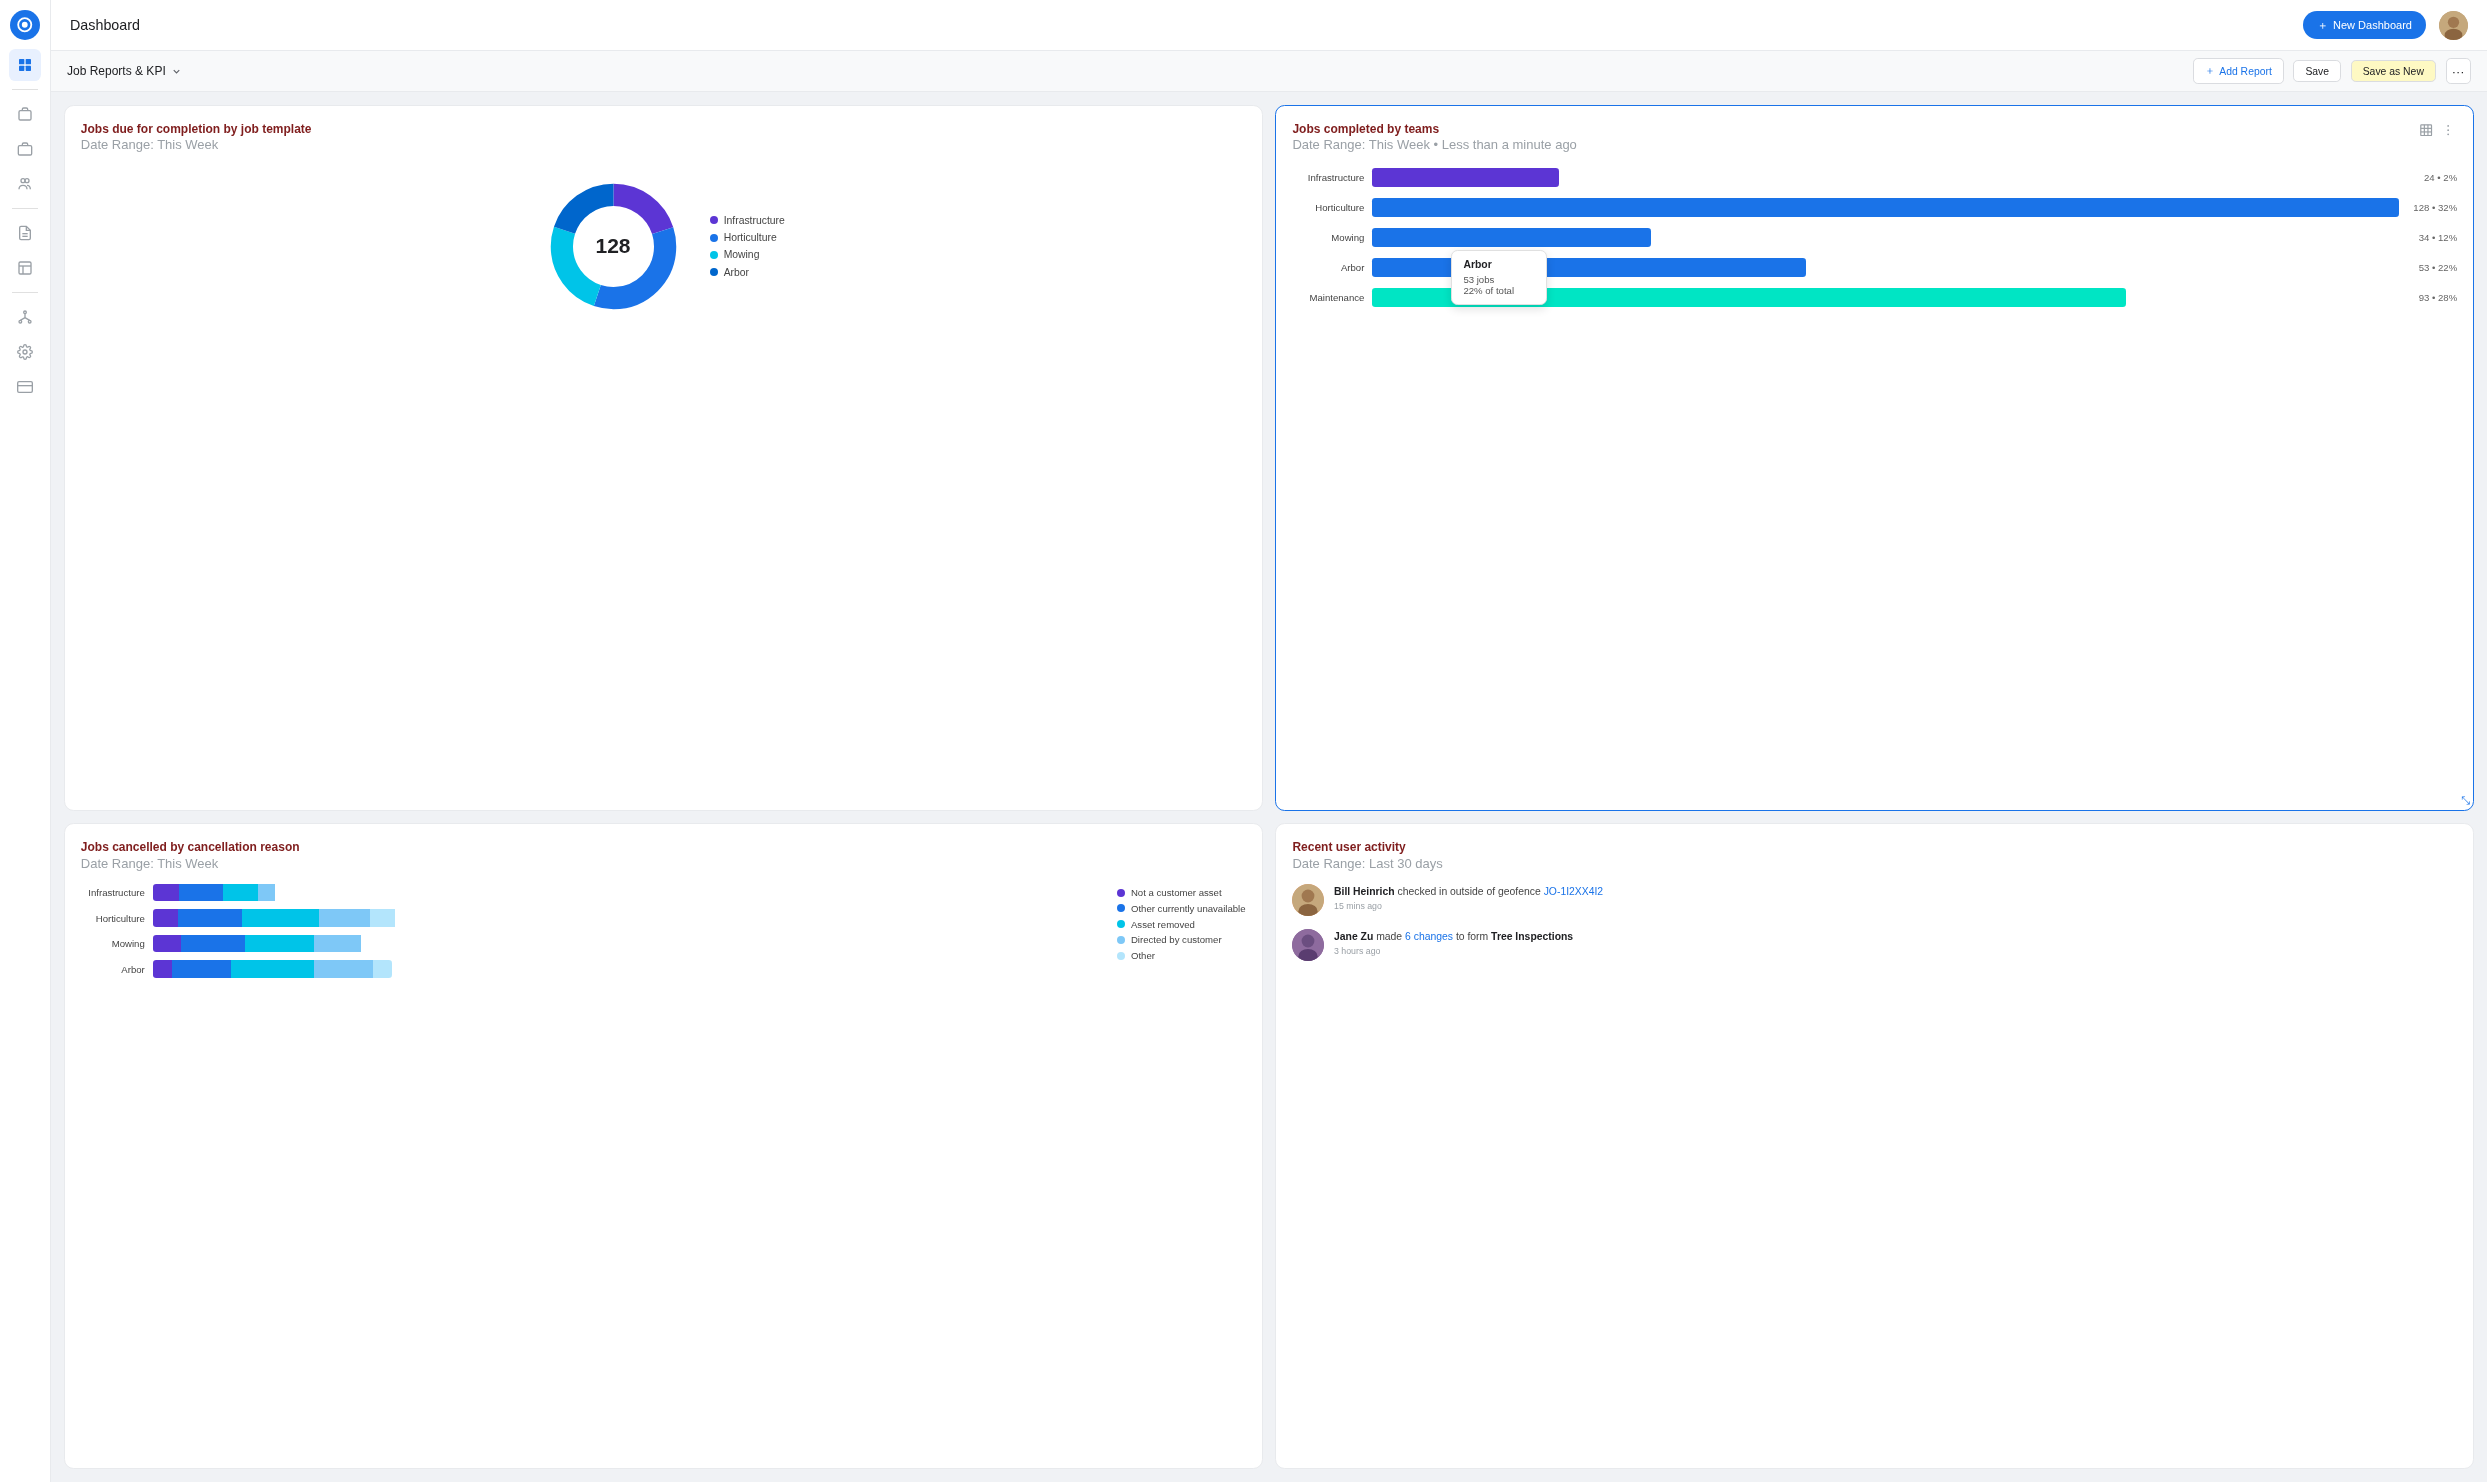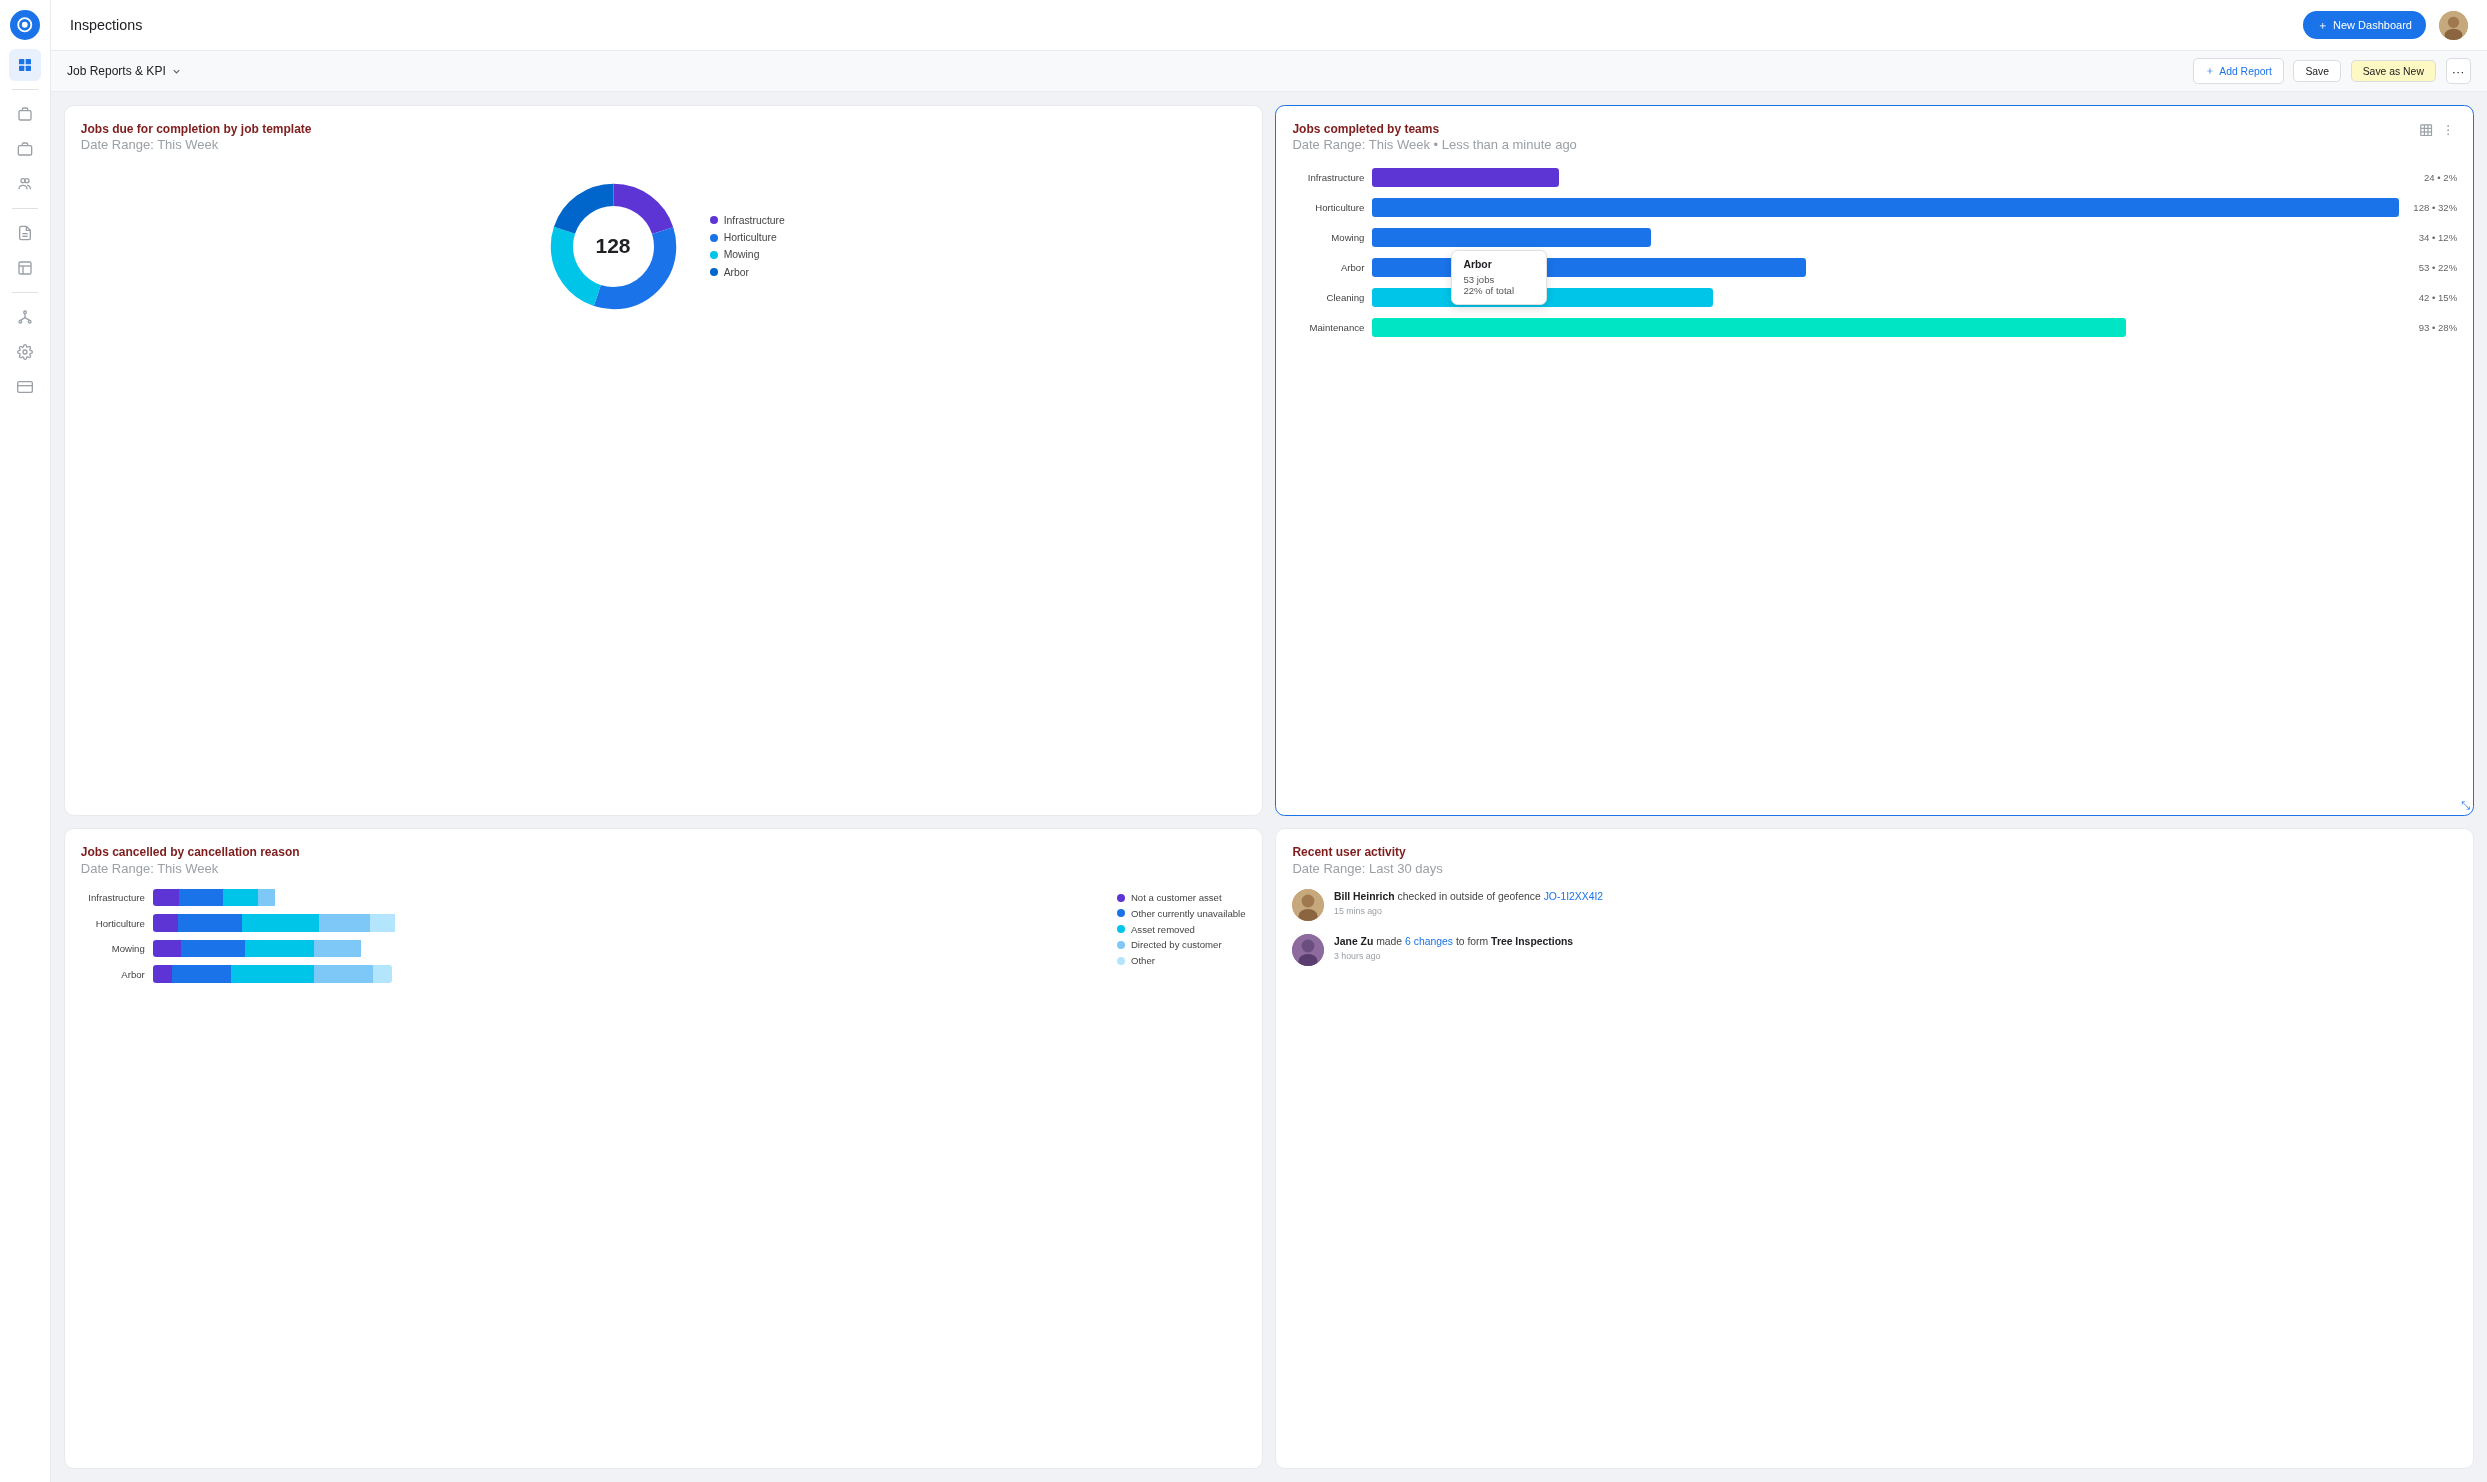--- a/index.html
+++ b/index.html
@@ -167,21 +167,21 @@
       <svg width="16" height="16" viewBox="0 0 24 24" fill="none" stroke="currentColor" stroke-width="2">
           <rect x="1" y="4" width="22" height="16" rx="2"></rect>
           <line x1="1" y1="10" x2="23" y2="10"></line>
         </svg>
     </div>
   </div>
 
   <div class="main-content">
 
     <div class="topbar">
-      <span class="topbar-title">Inspections</span>
+      <span class="topbar-title">Dashboard</span>
       <button class="new-dashboard-btn">
         <span>＋</span>
         <span>New Dashboard</span>
       </button>
       <div class="avatar">
         <svg width="29" height="29" viewBox="0 0 36 36">
             <circle cx="18" cy="18" r="18" fill="#c5a87c"></circle>
             <circle cx="18" cy="14" r="7" fill="#a07850"></circle>
             <ellipse cx="18" cy="30" rx="11" ry="8" fill="#8b6540"></ellipse>
           </svg>
@@ -303,27 +303,20 @@
               </div>
               <div class="bar-value">53 • 22%</div>
 
               <div class="tooltip" style="top:-8px; left: 159px;">
                 <div class="tooltip-title">Arbor</div>
                 <div class="tooltip-row">53 jobs</div>
                 <div class="tooltip-row">22% of total</div>
               </div>
             </div>
 
-            <div class="bar-row">
-              <div class="bar-label">Cleaning</div>
-              <div class="bar-track">
-                <div class="bar-fill" style="width:33%;background:#00c4e8;"></div>
-              </div>
-              <div class="bar-value">42 • 15%</div>
-            </div>
 
             <div class="bar-row">
               <div class="bar-label">Maintenance</div>
               <div class="bar-track">
                 <div class="bar-fill" style="width:73%;background:#00e5c4;"></div>
               </div>
               <div class="bar-value">93 • 28%</div>
             </div>
           </div>
         </div>

